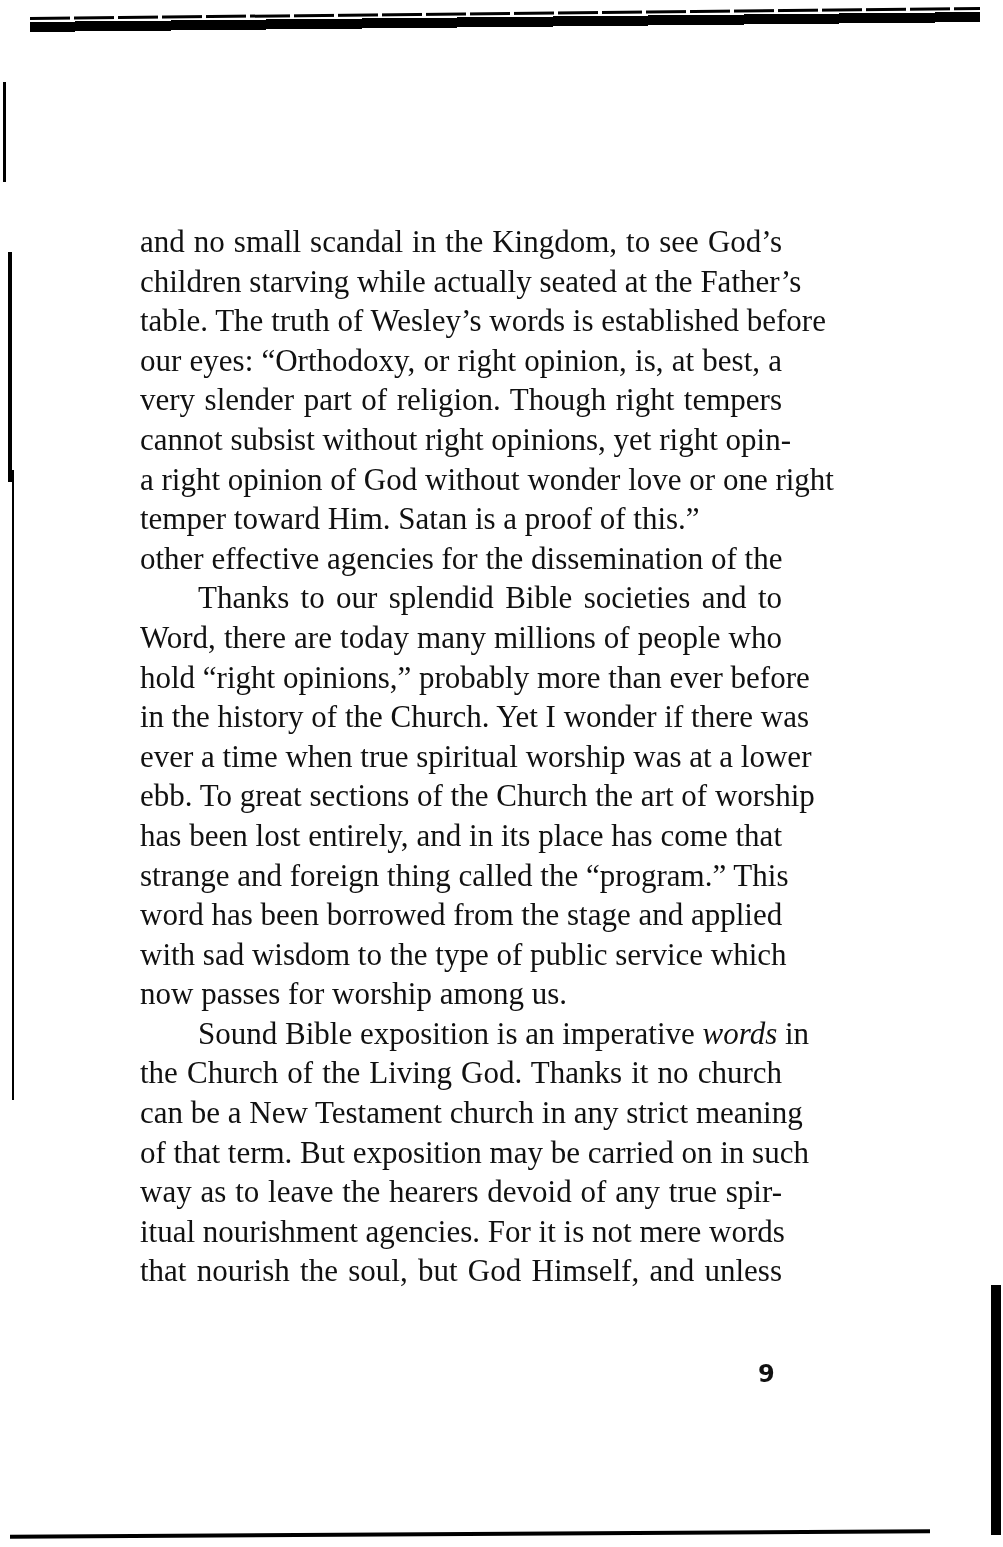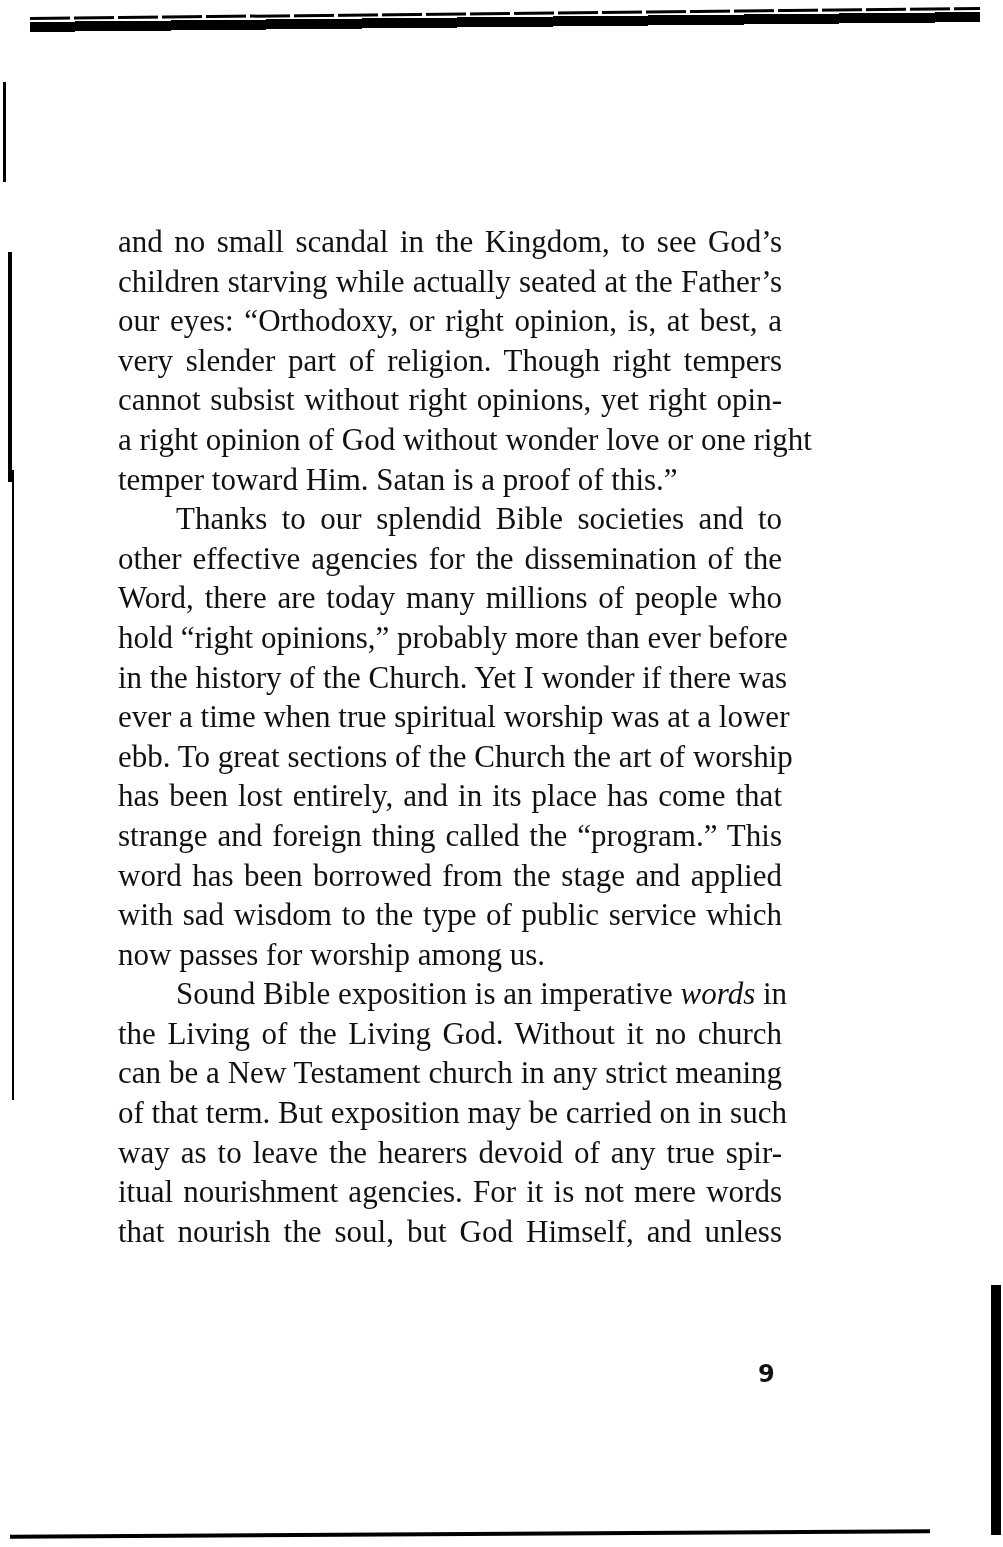--- a/index.html
+++ b/index.html
@@ -81,20 +81,21 @@
     text-align: justify;
   }
   .text-block p {
     margin: 0;
   }
   .line {
     display: block;
     text-align: justify;
     text-align-last: justify;
     white-space: nowrap;
+    margin-left: 22px;
   }
   .line.last {
     text-align-last: left;
   }
   .page-number {
     position: absolute;
     left: 758px;
     top: 1360px;
     font-family: "DejaVu Sans", sans-serif;
     font-weight: bold;
@@ -109,43 +110,44 @@
 <div class="left-edge-1"></div>
 <div class="left-edge-2"></div>
 <div class="left-edge-3"></div>
 <div class="right-edge"></div>
 <div class="bottom-rule"></div>
 
 <div class="text-block">
   <p>
     <span class="line">and no small scandal in the Kingdom, to see God’s</span>
     <span class="line">children starving while actually seated at the Father’s</span>
+    <span class="line">table. The truth of Wesley’s words is established before</span>
     <span class="line">our eyes: “Orthodoxy, or right opinion, is, at best, a</span>
     <span class="line">very slender part of religion. Though right tempers</span>
     <span class="line">cannot subsist without right opinions, yet right opin-</span>
     <span class="line">a right opinion of God without wonder love or one right</span>
     <span class="line last">temper toward Him. Satan is a proof of this.”</span>
   </p>
   <p>
+    <span class="line">other effective agencies for the dissemination of the</span>
     <span class="line" style="padding-left:58px">Thanks to our splendid Bible societies and to</span>
-    <span class="line">other effective agencies for the dissemination of the</span>
     <span class="line">Word, there are today many millions of people who</span>
     <span class="line">hold “right opinions,” probably more than ever before</span>
     <span class="line">in the history of the Church. Yet I wonder if there was</span>
     <span class="line">ever a time when true spiritual worship was at a lower</span>
     <span class="line">ebb. To great sections of the Church the art of worship</span>
     <span class="line">has been lost entirely, and in its place has come that</span>
     <span class="line">strange and foreign thing called the “program.” This</span>
     <span class="line">word has been borrowed from the stage and applied</span>
     <span class="line">with sad wisdom to the type of public service which</span>
     <span class="line last">now passes for worship among us.</span>
   </p>
   <p>
     <span class="line" style="padding-left:58px"><span>Sound Bible exposition is an imperative </span><em>words</em><span> in</span></span>
-    <span class="line">the Living of the Living God. Without it no church</span>
+    <span class="line">the Church of the Living God. Thanks it no church</span>
     <span class="line">can be a New Testament church in any strict meaning</span>
     <span class="line">of that term. But exposition may be carried on in such</span>
     <span class="line">way as to leave the hearers devoid of any true spir-</span>
     <span class="line">itual nourishment agencies. For it is not mere words</span>
     <span class="line">that nourish the soul, but God Himself, and unless</span>
   </p>
 </div>
 
 <div class="page-number">9</div>
 

